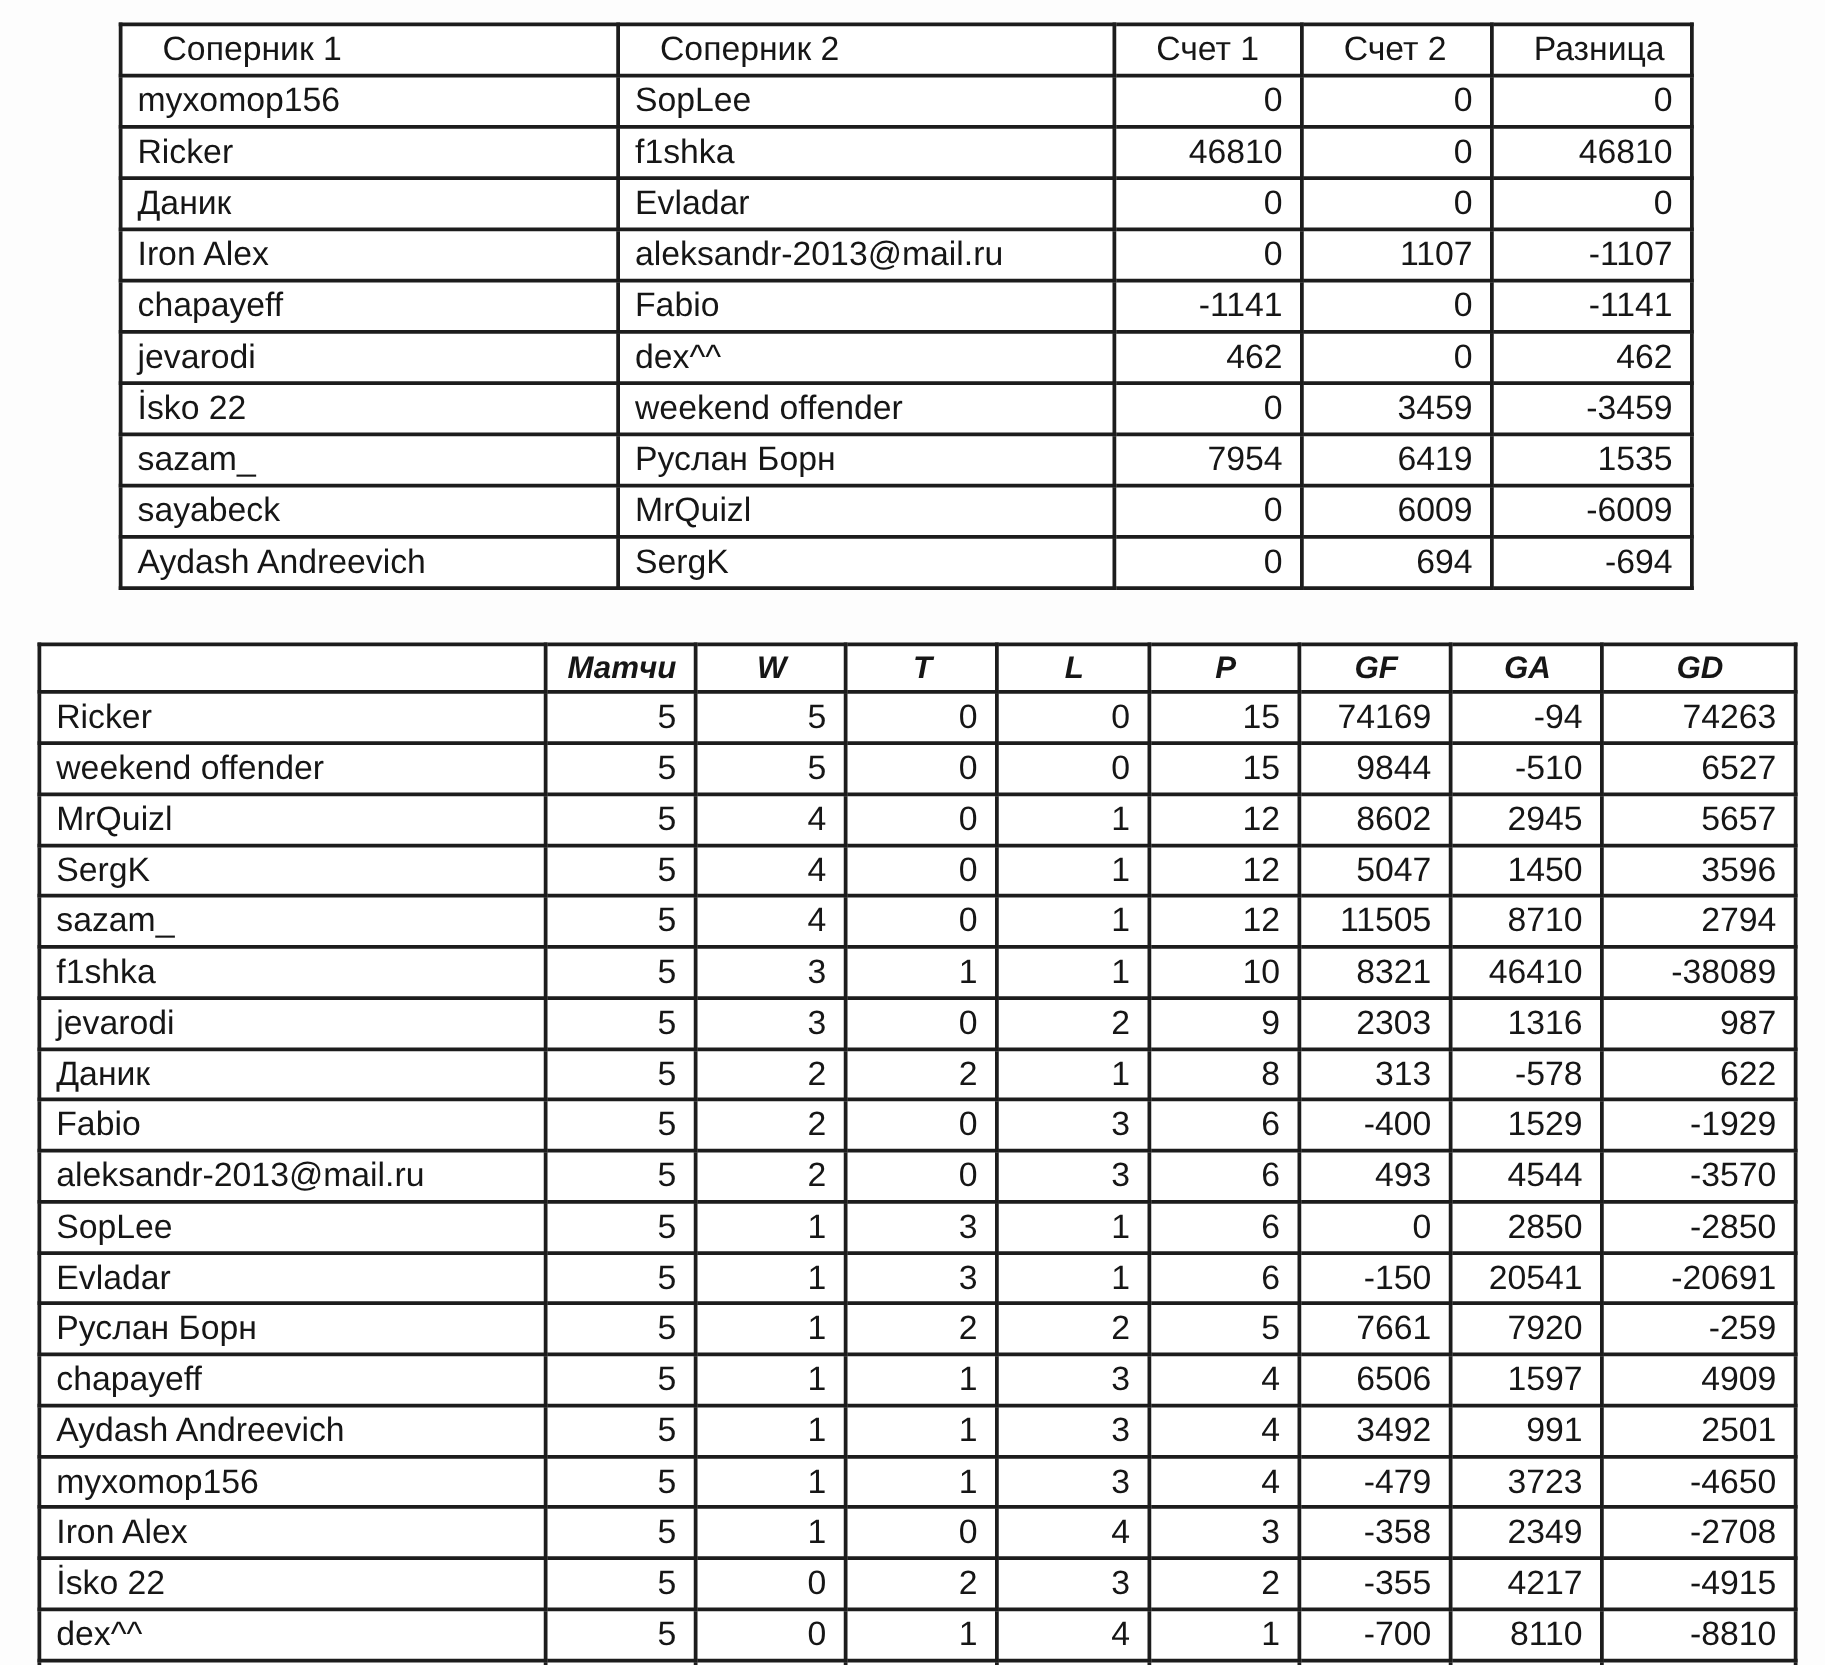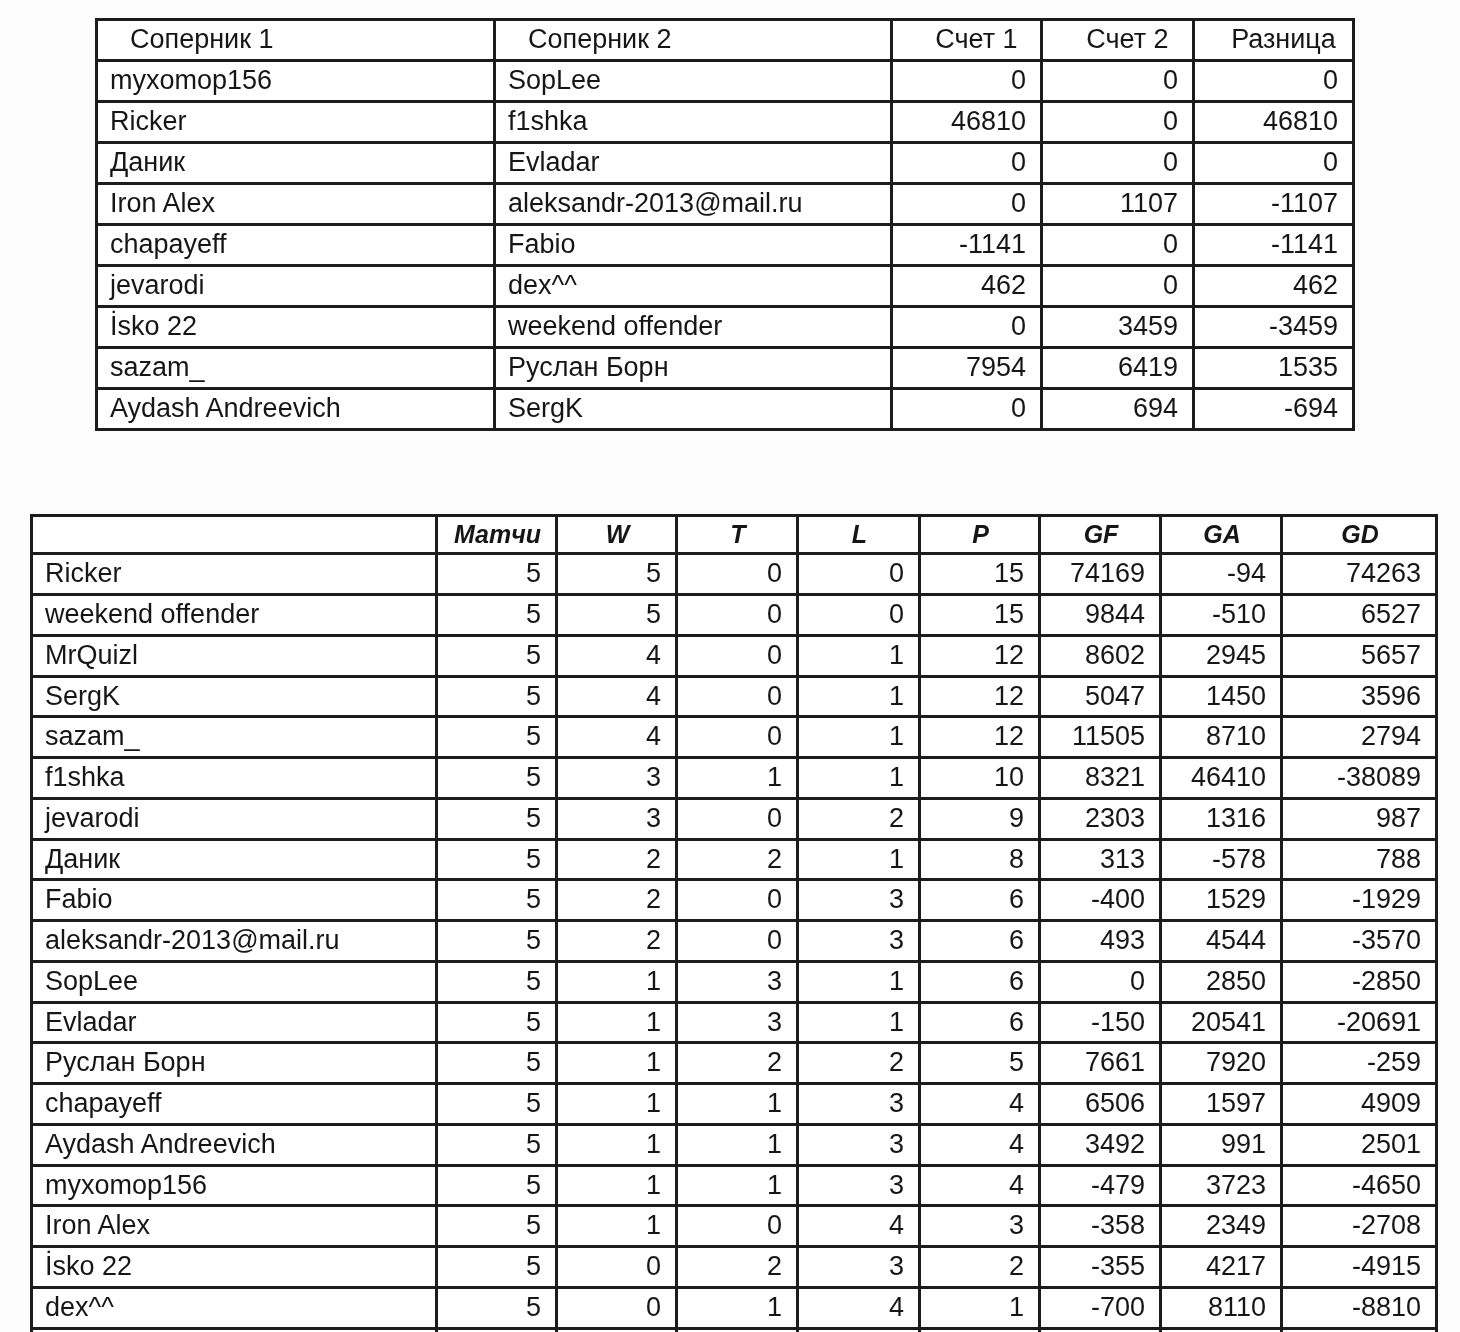--- a/index.html
+++ b/index.html
@@ -32,21 +32,21 @@
   }
   
   #results-table {
     position: absolute;
     left: 95px;
     top: 18px;
     width: 1257px;
   }
   #results-table td, #results-table th { height: 34px; }
   #results-table th { text-align: left; padding-left: 32px; }
-  #results-table th:nth-child(n+3) { text-align: center; padding-right: 12px; }
+  #results-table th:nth-child(n+3) { text-align: left; padding-right: 12px; }
   #results-table td:nth-child(-n+2) { text-align: left; }
   #results-table td:nth-child(n+3) { text-align: right; padding-right: 14px; }
   
   #standings-table {
     position: absolute;
     left: 30px;
     top: 514px;
     width: 1405px;
   }
   #standings-table td, #standings-table th { height: 31px; }
@@ -130,20 +130,27 @@
           <td>0</td>
           <td>3459</td>
           <td>-3459</td>
         </tr>
         <tr>
           <td>sazam_</td>
           <td>Руслан Борн</td>
           <td>7954</td>
           <td>6419</td>
           <td>1535</td>
+        </tr>
+        <tr>
+          <td>sayabeck</td>
+          <td>MrQuizl</td>
+          <td>0</td>
+          <td>6009</td>
+          <td>-6009</td>
         </tr>
         <tr>
           <td>Aydash Andreevich</td>
           <td>SergK</td>
           <td>0</td>
           <td>694</td>
           <td>-694</td>
         </tr>
       </tbody>
   </table>
@@ -253,21 +260,21 @@
         </tr>
         <tr>
           <td>Даник</td>
           <td>5</td>
           <td>2</td>
           <td>2</td>
           <td>1</td>
           <td>8</td>
           <td>313</td>
           <td>-578</td>
-          <td>788</td>
+          <td>622</td>
         </tr>
         <tr>
           <td>Fabio</td>
           <td>5</td>
           <td>2</td>
           <td>0</td>
           <td>3</td>
           <td>6</td>
           <td>-400</td>
           <td>1529</td>

